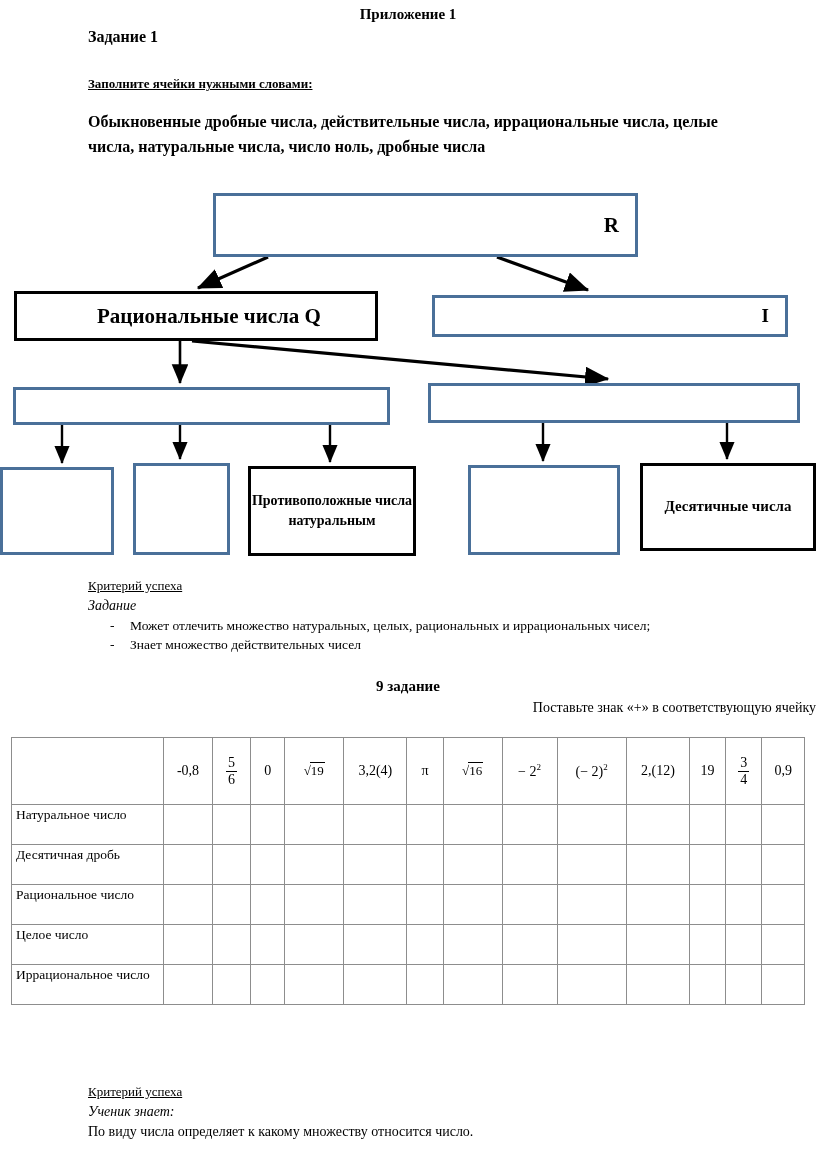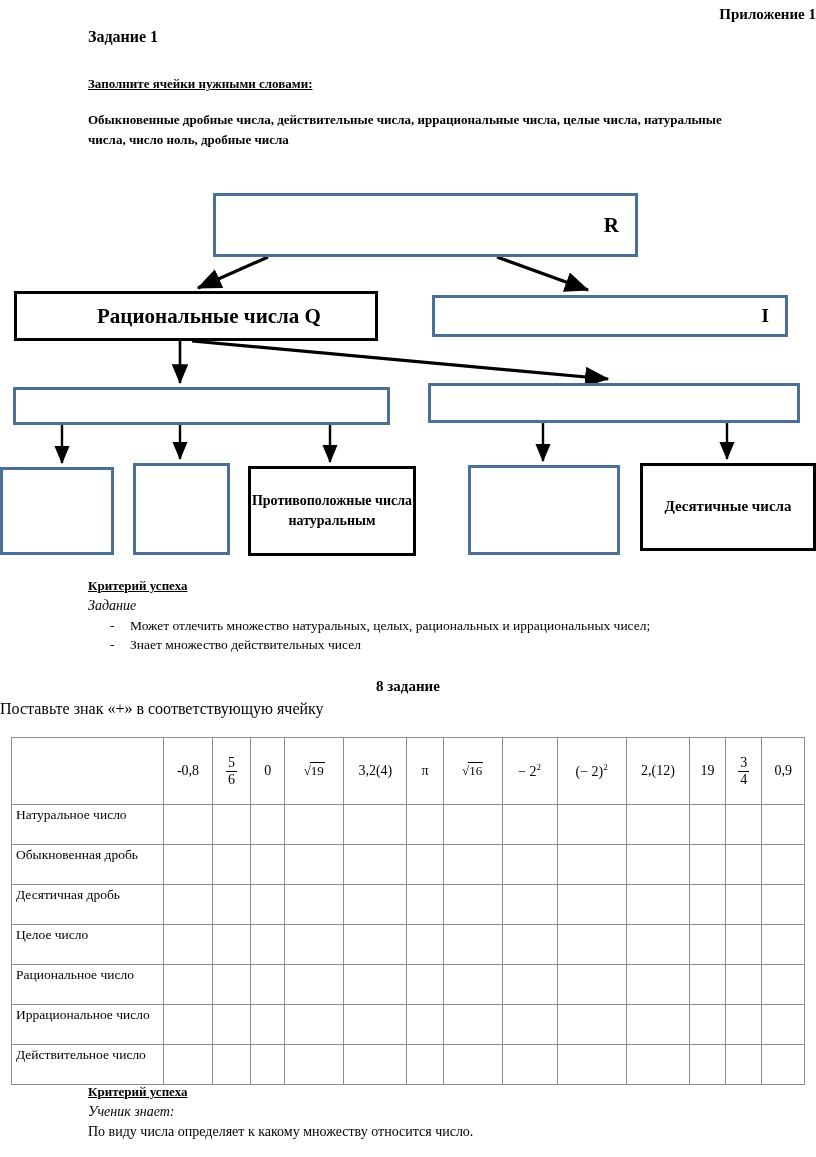--- a/index.html
+++ b/index.html
@@ -15,21 +15,21 @@
     color: #000000;
     overflow: hidden;
   }
 
   
   .page-title {
     position: absolute;
     top: 6px;
     left: 0;
     width: 816px;
-    text-align: right;
+    text-align: center;
     font-weight: bold;
     font-size: 15px;
   }
   .task-title {
     position: absolute;
     top: 28px;
     left: 88px;
     font-weight: bold;
     font-size: 16px;
   }
@@ -40,21 +40,21 @@
     font-weight: bold;
     font-size: 13px;
     text-decoration: underline;
   }
   .word-bank {
     position: absolute;
     top: 110px;
     left: 88px;
     width: 662px;
     font-weight: bold;
-    font-size: 13px;
+    font-size: 16px;
     line-height: 1.55;
   }
 
   
   #diagram {
     position: absolute;
     top: 0;
     left: 0;
     width: 816px;
     height: 580px;
@@ -90,21 +90,21 @@
   #node-mid-r    { left: 428px; top: 383px; width: 372px; height: 40px; }
   #node-b1       { left: 0px;   top: 467px; width: 114px; height: 88px; }
   #node-b2       { left: 133px; top: 463px; width: 97px;  height: 92px; }
   #node-b3       { left: 248px; top: 466px; width: 168px; height: 90px; font-size: 14px; }
   #node-b4       { left: 468px; top: 465px; width: 152px; height: 90px; }
   #node-b5       { left: 640px; top: 463px; width: 176px; height: 88px; font-size: 15px; }
 
   
   .crit-head {
     position: absolute;
-    font-weight: bold;
+    font-weight: normal;
     font-size: 13px;
     text-decoration: underline;
   }
   .crit-sub {
     position: absolute;
     font-style: italic;
     font-size: 14px;
   }
   .crit-li {
     position: absolute;
@@ -124,22 +124,22 @@
     width: 816px;
     text-align: center;
     font-weight: bold;
     font-size: 15px;
   }
   .section2-sub {
     position: absolute;
     top: 700px;
     left: 0;
     width: 816px;
-    text-align: left;
-    font-size: 16px;
+    text-align: right;
+    font-size: 14px;
   }
 
   #crit2-head { top: 1084px; left: 88px; }
   #crit2-sub  { top: 1104px; left: 88px; }
   .crit2-line {
     position: absolute;
     top: 1124px;
     left: 88px;
     font-size: 14px;
   }
@@ -242,21 +242,21 @@
 <div class="node blue" id="node-b2"></div>
 <div class="node black" id="node-b3">Противоположные числа натуральным</div>
 <div class="node blue" id="node-b4"></div>
 <div class="node black" id="node-b5">Десятичные числа</div>
 
 <div class="crit-head" id="crit1-head">Критерий успеха</div>
 <div class="crit-sub" id="crit1-sub">Задание</div>
 <div class="crit-li" id="crit1-li1"><span class="dash">-</span><span>Может отлечить множество натуральных, целых, рациональных и иррациональных чисел;</span></div>
 <div class="crit-li" id="crit1-li2"><span class="dash">-</span><span>Знает множество действительных чисел</span></div>
 
-<div class="section2-title">8 задание</div>
+<div class="section2-title">9 задание</div>
 <div class="section2-sub">Поставьте знак «+» в соответствующую ячейку</div>
 
 <div id="grid-wrap">
   <table class="grid">
     <thead>
       <tr>
         <td class="rowlabel" style="width: 139px;"></td>
 
       <td style="width: 46px;"><span class="math">-0,8</span></td>
           <td style="width: 36px;"><span class="frac"><span class="num">5</span><span class="den">6</span></span></td>
@@ -285,37 +285,37 @@
           <td></td>
           <td></td>
           <td></td>
           <td></td>
           <td></td>
           <td></td>
           <td></td>
           <td></td>
         </tr>
         <tr>
-          <td class="rowlabel">Обыкновенная дробь</td>
+          <td class="rowlabel">Десятичная дробь</td>
           <td></td>
           <td></td>
           <td></td>
           <td></td>
           <td></td>
           <td></td>
           <td></td>
           <td></td>
           <td></td>
           <td></td>
           <td></td>
           <td></td>
           <td></td>
         </tr>
         <tr>
-          <td class="rowlabel">Десятичная дробь</td>
+          <td class="rowlabel">Рациональное число</td>
           <td></td>
           <td></td>
           <td></td>
           <td></td>
           <td></td>
           <td></td>
           <td></td>
           <td></td>
           <td></td>
           <td></td>
@@ -333,53 +333,21 @@
           <td></td>
           <td></td>
           <td></td>
           <td></td>
           <td></td>
           <td></td>
           <td></td>
           <td></td>
         </tr>
         <tr>
-          <td class="rowlabel">Рациональное число</td>
-          <td></td>
-          <td></td>
-          <td></td>
-          <td></td>
-          <td></td>
-          <td></td>
-          <td></td>
-          <td></td>
-          <td></td>
-          <td></td>
-          <td></td>
-          <td></td>
-          <td></td>
-        </tr>
-        <tr>
           <td class="rowlabel">Иррациональное число</td>
-          <td></td>
-          <td></td>
-          <td></td>
-          <td></td>
-          <td></td>
-          <td></td>
-          <td></td>
-          <td></td>
-          <td></td>
-          <td></td>
-          <td></td>
-          <td></td>
-          <td></td>
-        </tr>
-        <tr>
-          <td class="rowlabel">Действительное число</td>
           <td></td>
           <td></td>
           <td></td>
           <td></td>
           <td></td>
           <td></td>
           <td></td>
           <td></td>
           <td></td>
           <td></td>

